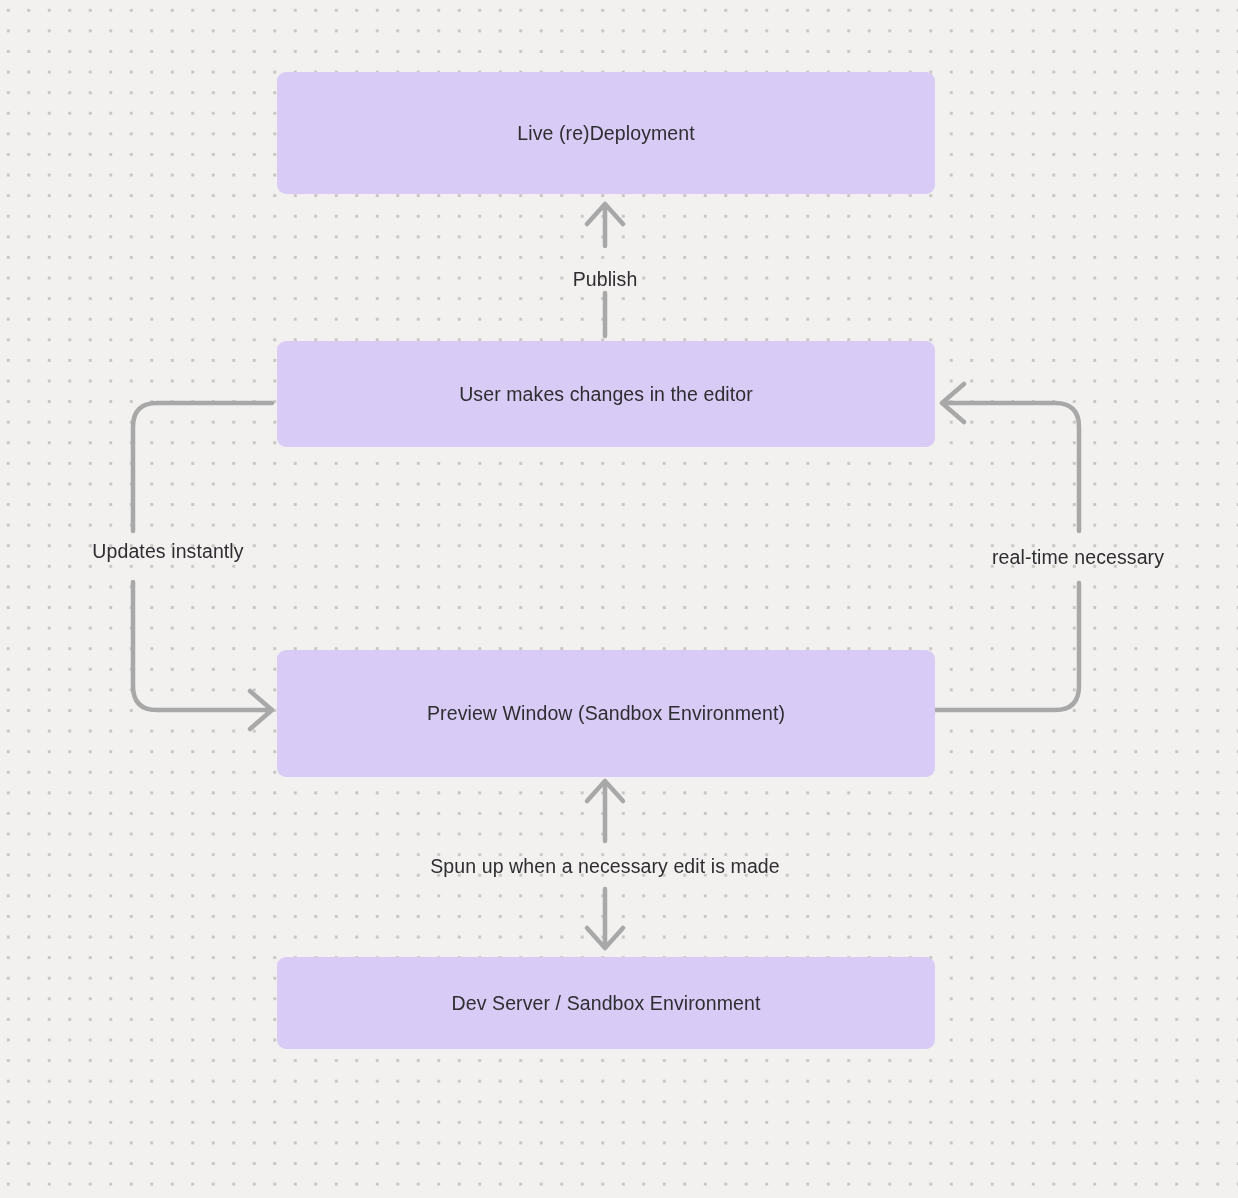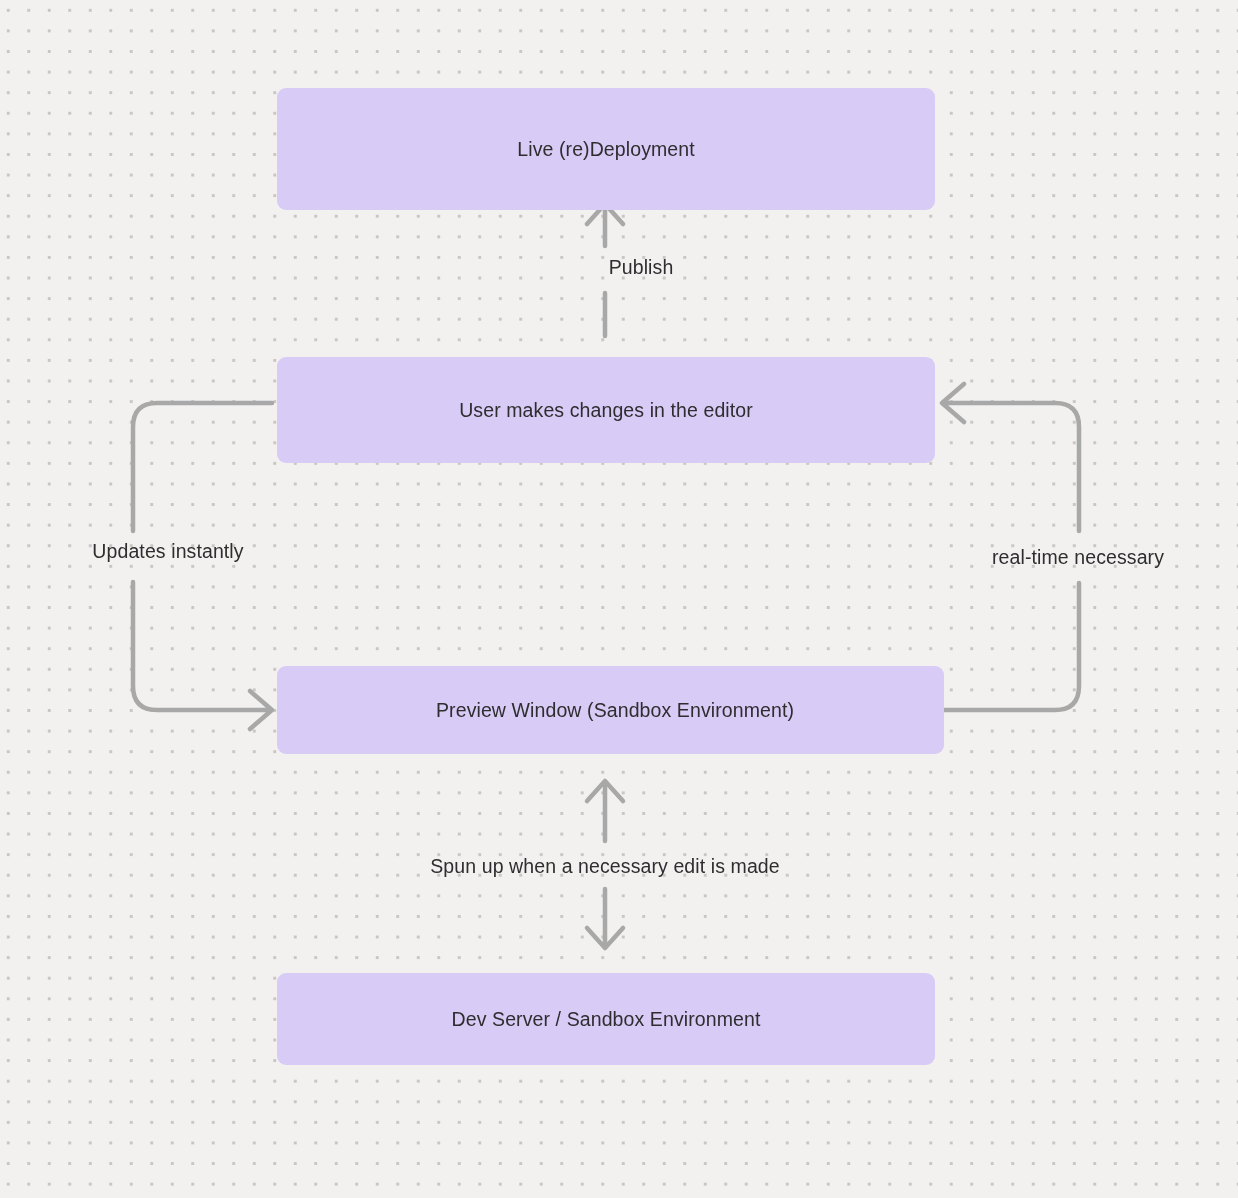--- a/index.html
+++ b/index.html
@@ -36,35 +36,34 @@
     position: absolute;
     left: 277px;
     width: 658px;
     background: #d8cbf5;
     border-radius: 9px;
     display: flex;
     align-items: center;
     justify-content: center;
     font-size: 19.5px;
     letter-spacing: 0.1px;
-    margin-top: 16px;
   }
   .node-live     { top: 72px;  height: 122px; }
   .node-editor   { top: 341px; height: 106px; }
-  .node-preview  { top: 650px; height: 88px; padding-left: 9px; }
+  .node-preview  { top: 650px; height: 127px; }
   .node-devserver{ top: 957px; height: 92px; }
   .edge-label {
     position: absolute;
     transform: translate(-50%, -50%);
     font-size: 19.5px;
     letter-spacing: 0.1px;
     white-space: nowrap;
     color: #2e2d30;
   }
-  .label-publish  { left: 605px;  top: 267px; margin-left: 36px; }
+  .label-publish  { left: 605px;  top: 279px; }
   .label-updates  { left: 132px;  top: 551px; margin-left: 36px; }
   .label-feedback { left: 1078px; top: 557px; }
   .label-spunup   { left: 605px;  top: 866px; }
 </style>
 </head>
 <body>
 
 <div class="canvas">
 
   <svg class="edges-svg" viewBox="0 0 1238 1198" xmlns="http://www.w3.org/2000/svg">

